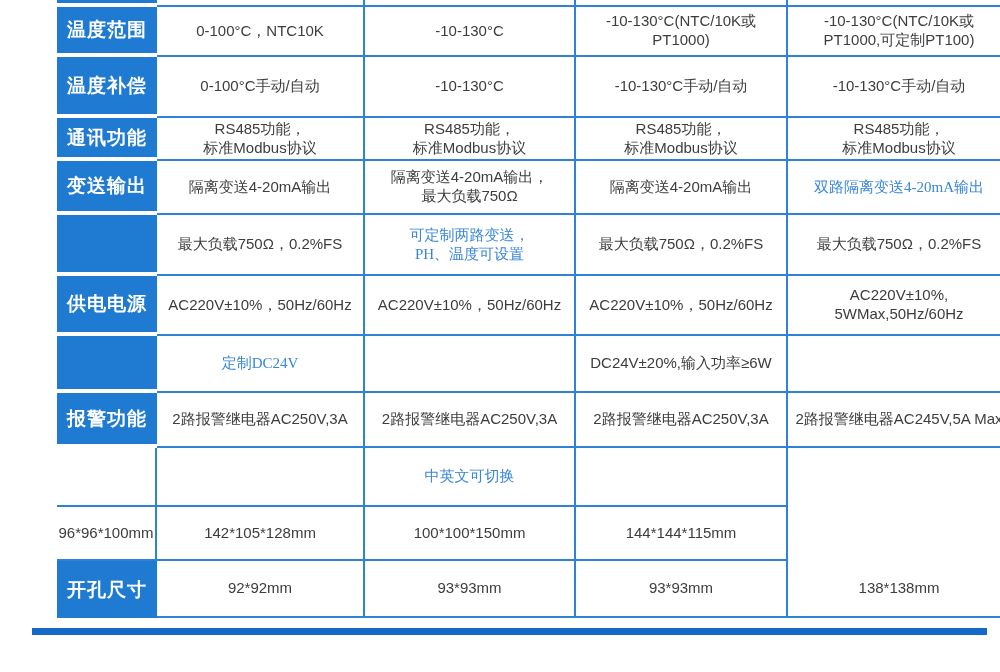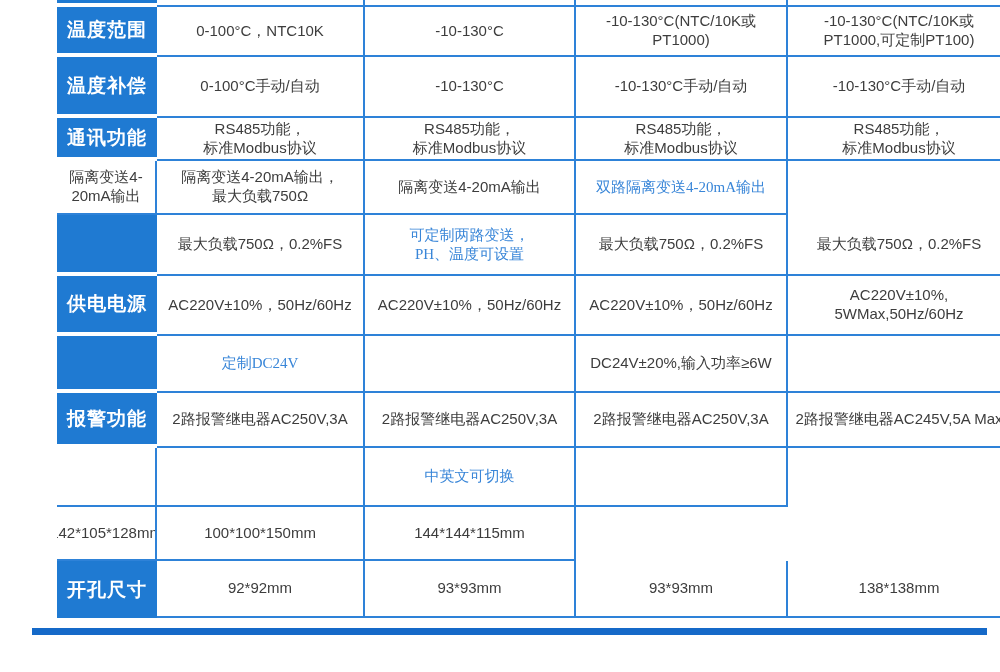--- a/index.html
+++ b/index.html
@@ -105,20 +105,21 @@
         <div class="data-cell">RS485功能，
 标准Modbus协议</div>
         <div class="data-cell">RS485功能，
 标准Modbus协议</div>
         <div class="data-cell">RS485功能，
 标准Modbus协议</div>
         <div class="data-cell">RS485功能，
 标准Modbus协议</div>
       </div>
       <div class="spec-row" style="height: 54px;">
+        <div class="label-cell">变送输出</div>
         <div class="data-cell">隔离变送4-20mA输出</div>
         <div class="data-cell">隔离变送4-20mA输出，
 最大负载750Ω</div>
         <div class="data-cell">隔离变送4-20mA输出</div>
         <div class="data-cell accent">双路隔离变送4-20mA输出</div>
       </div>
       <div class="spec-row" style="height: 61px;">
         <div class="label-cell"></div>
         <div class="data-cell">最大负载750Ω，0.2%FS</div>
         <div class="data-cell accent">可定制两路变送，
@@ -148,20 +149,21 @@
         <div class="data-cell">2路报警继电器AC250V,3A</div>
         <div class="data-cell">2路报警继电器AC245V,5A Max</div>
       </div>
       <div class="spec-row" style="height: 59px;">
         <div class="data-cell"></div>
         <div class="data-cell"></div>
         <div class="data-cell accent">中英文可切换</div>
         <div class="data-cell"></div>
       </div>
       <div class="spec-row" style="height: 54px;">
+        <div class="data-cell">96*96*100mm</div>
         <div class="data-cell">142*105*128mm</div>
         <div class="data-cell">100*100*150mm</div>
         <div class="data-cell">144*144*115mm</div>
       </div>
       <div class="spec-row last" style="height: 57px;">
         <div class="label-cell">开孔尺寸</div>
         <div class="data-cell">92*92mm</div>
         <div class="data-cell">93*93mm</div>
         <div class="data-cell">93*93mm</div>
         <div class="data-cell">138*138mm</div>

